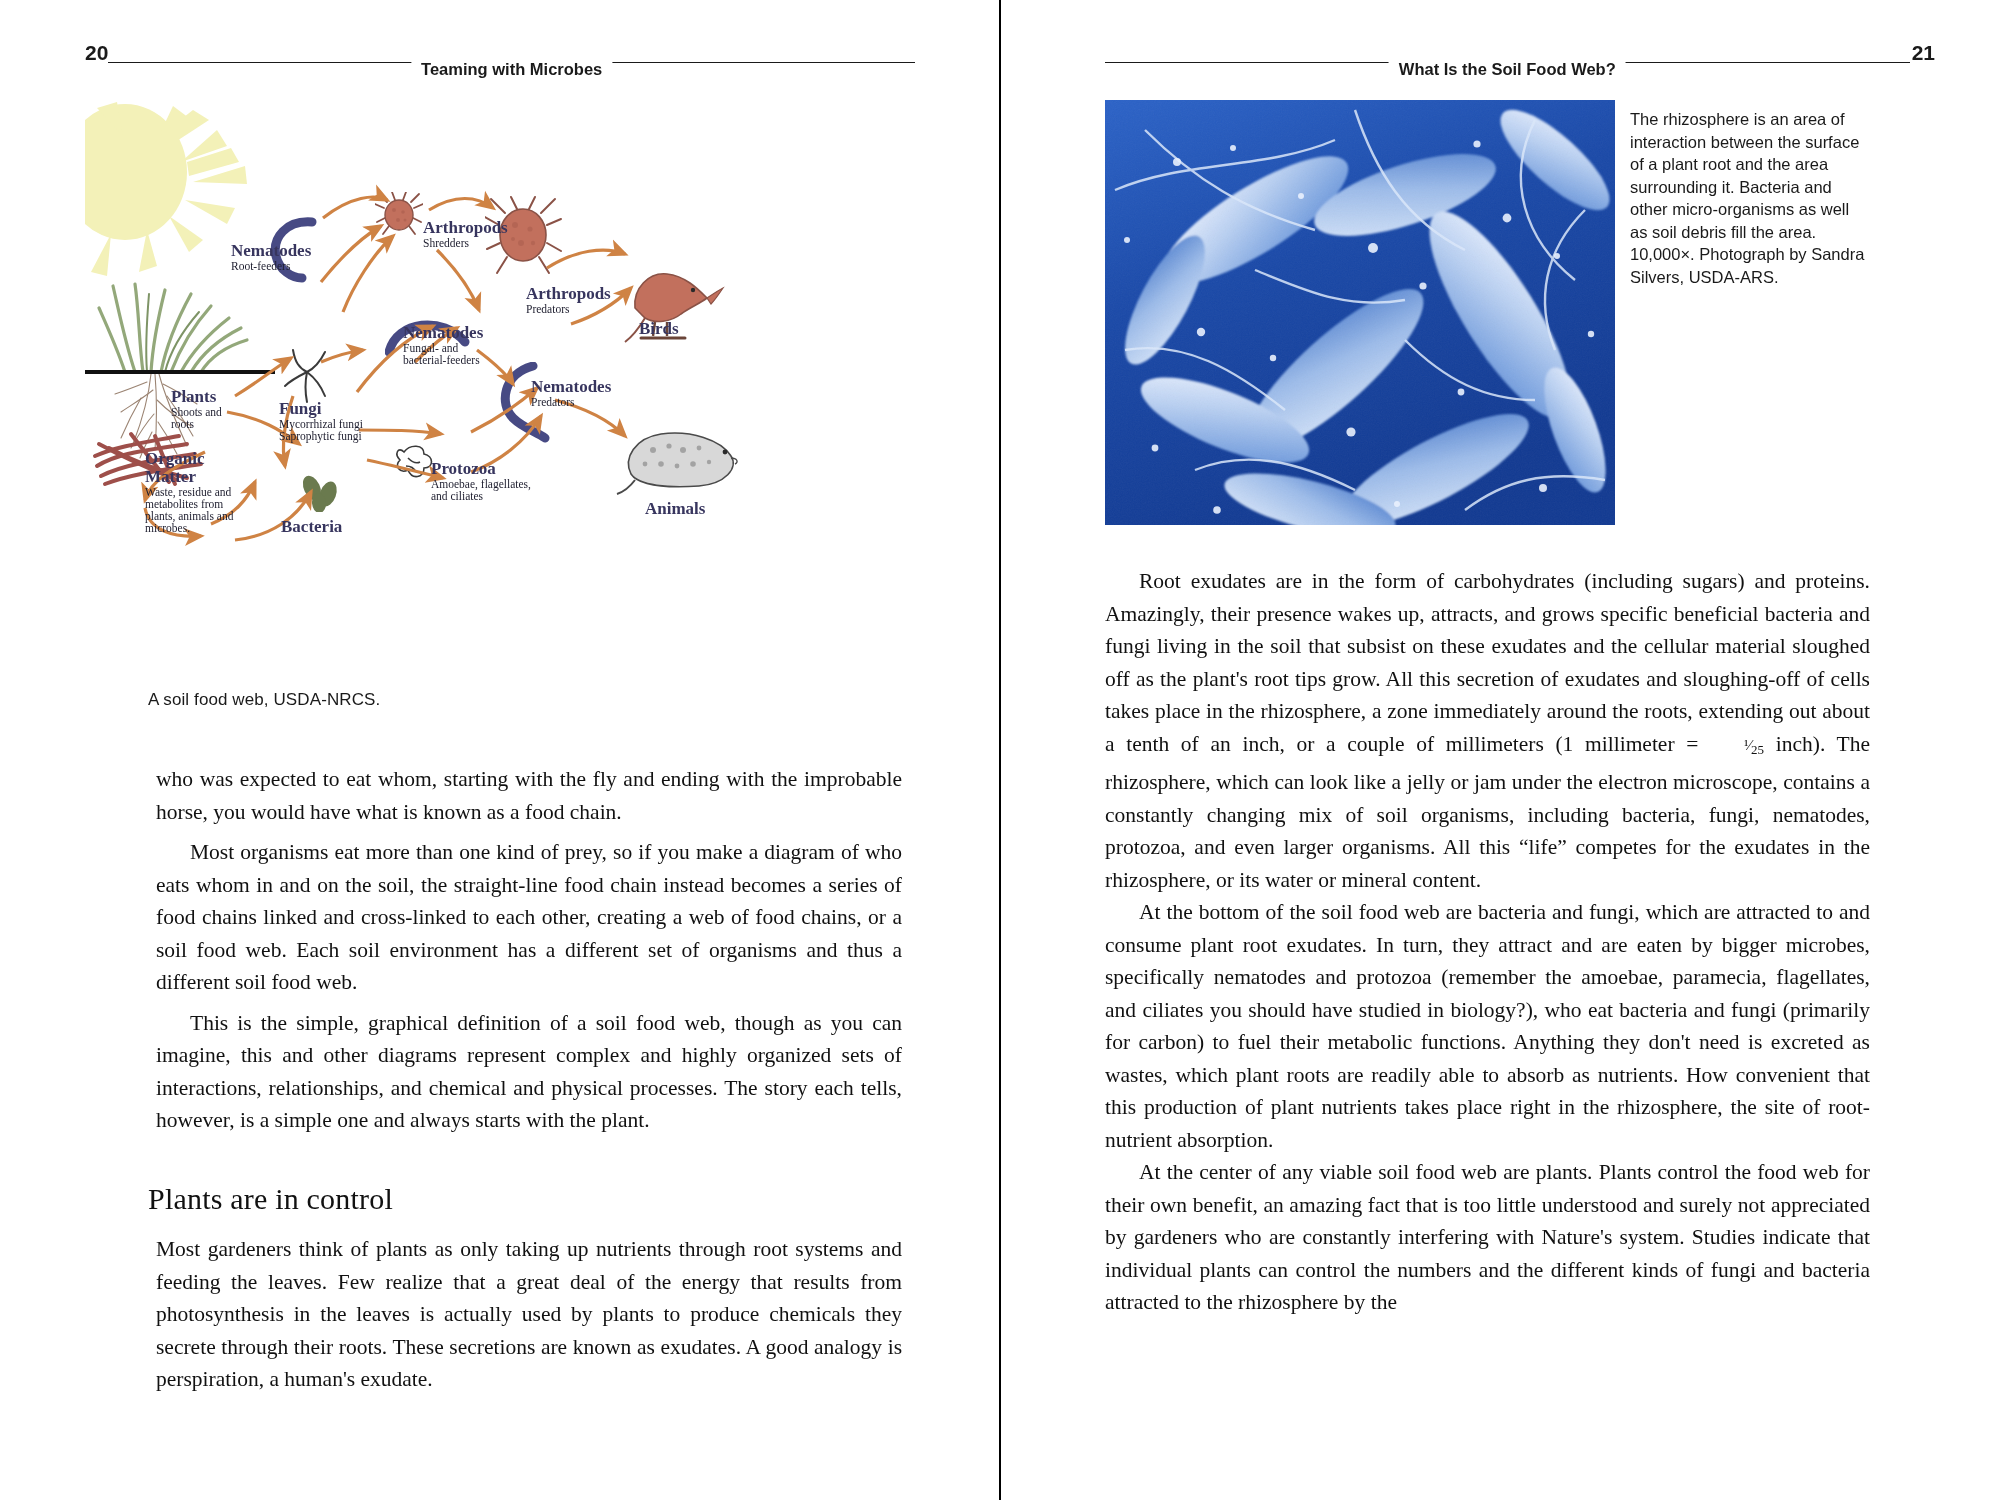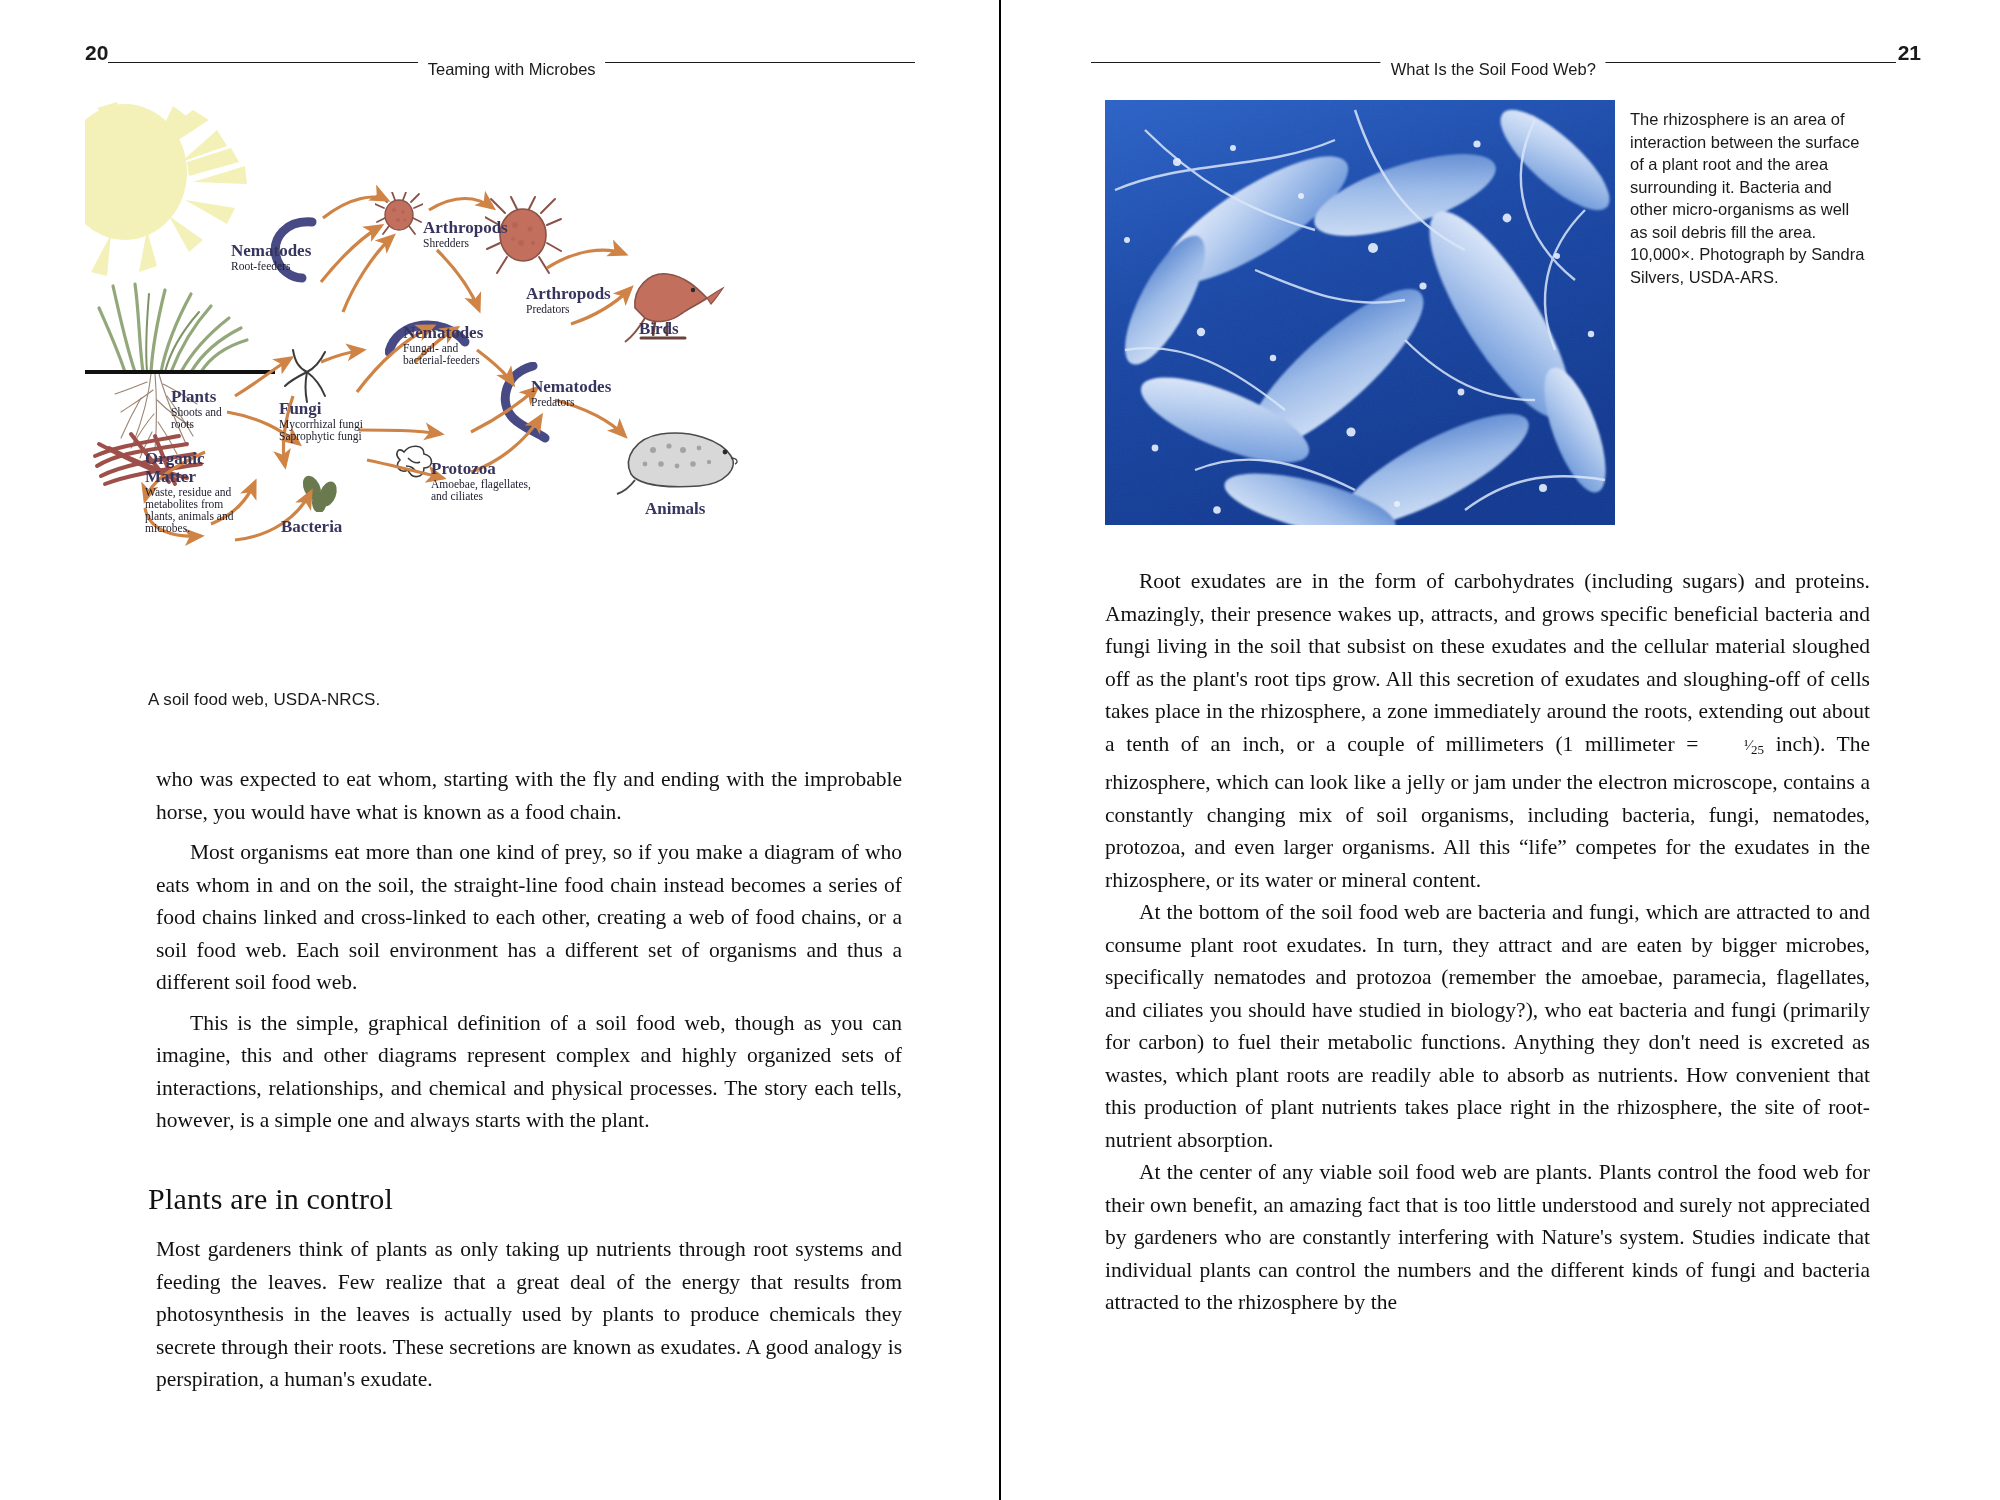--- a/index.html
+++ b/index.html
@@ -64,20 +64,21 @@
   }
   .runhead-title {
     position: absolute;
     top: -3px;
     font-size: 16.5px;
     color: #1a1a1a;
     background: #ffffff;
     padding: 0 10px;
     white-space: nowrap;
     line-height: 1.1;
+    font-weight: bold;
   }
   .rh-left-title  { left: 50%; transform: translateX(-50%); }
   .rh-right-title { left: 50%; transform: translateX(-50%); }
 
   
   .figure-left {
     position: absolute;
     left: 85px;
     top: 100px;
     width: 830px;
@@ -518,21 +519,21 @@
       <p>who was expected to eat whom, starting with the fly and ending with the improbable horse, you would have what is known as a food chain.</p>
       <p class="ind">Most organisms eat more than one kind of prey, so if you make a diagram of who eats whom in and on the soil, the straight-line food chain instead becomes a series of food chains linked and cross-linked to each other, creating a web of food chains, or a soil food web. Each soil environment has a different set of organisms and thus a different soil food web.</p>
       <p class="ind">This is the simple, graphical definition of a soil food web, though as you can imagine, this and other diagrams represent complex and highly organized sets of interactions, relationships, and chemical and physical processes. The story each tells, however, is a simple one and always starts with the plant.</p>
       <h2 class="head-sec">Plants are in control</h2>
       <p>Most gardeners think of plants as only taking up nutrients through root systems and feeding the leaves. Few realize that a great deal of the energy that results from photosynthesis in the leaves is actually used by plants to produce chemicals they secrete through their roots. These secretions are known as exudates. A good analogy is perspiration, a human's exudate.</p>
     </div>
 
   </div>
 
   <div class="page page-right">
-    <div class="runhead" style="left:91px;width:830px;">
+    <div class="runhead" style="left:105px;width:830px;">
       <span class="runhead-rule">
         <span class="runhead-title rh-right-title">What Is the Soil Food Web?</span>
       </span>
       <span class="folio" style="margin-left:2px;">21</span>
     </div>
   </div>
 
   <div class="micrograph">
     <svg class="micro-canvas" viewBox="0 0 510 425" preserveAspectRatio="none">
       <defs>

